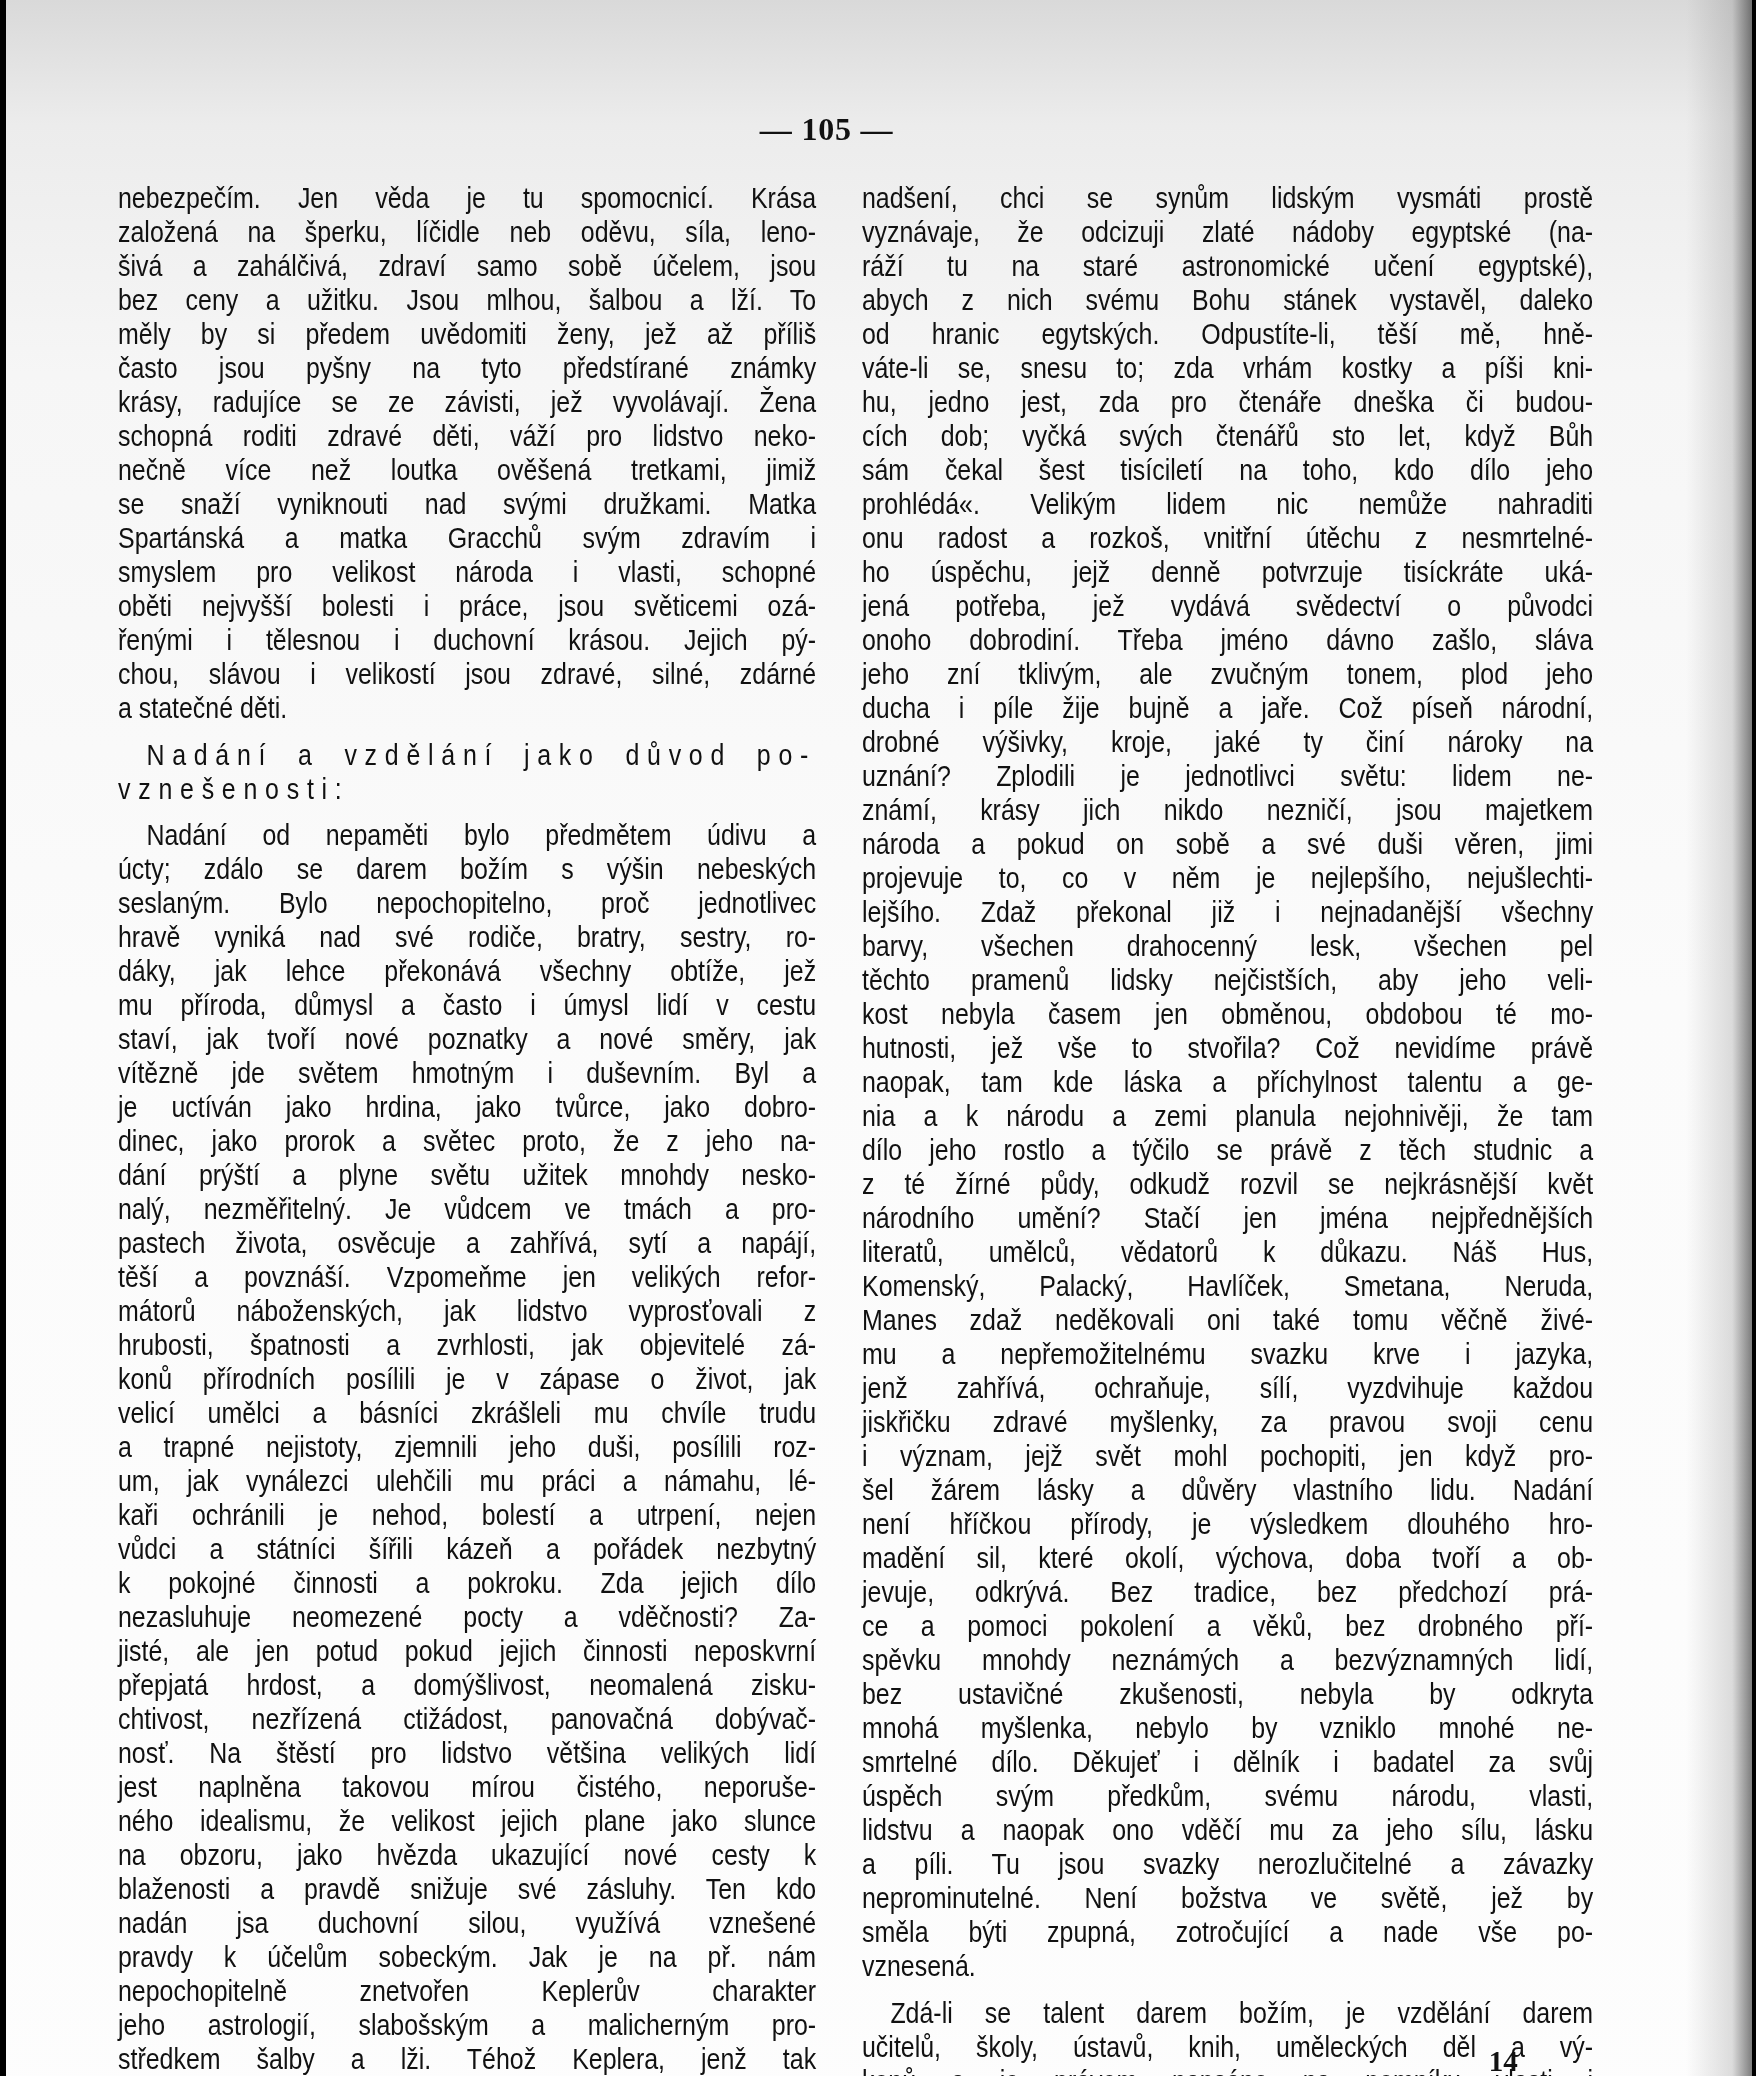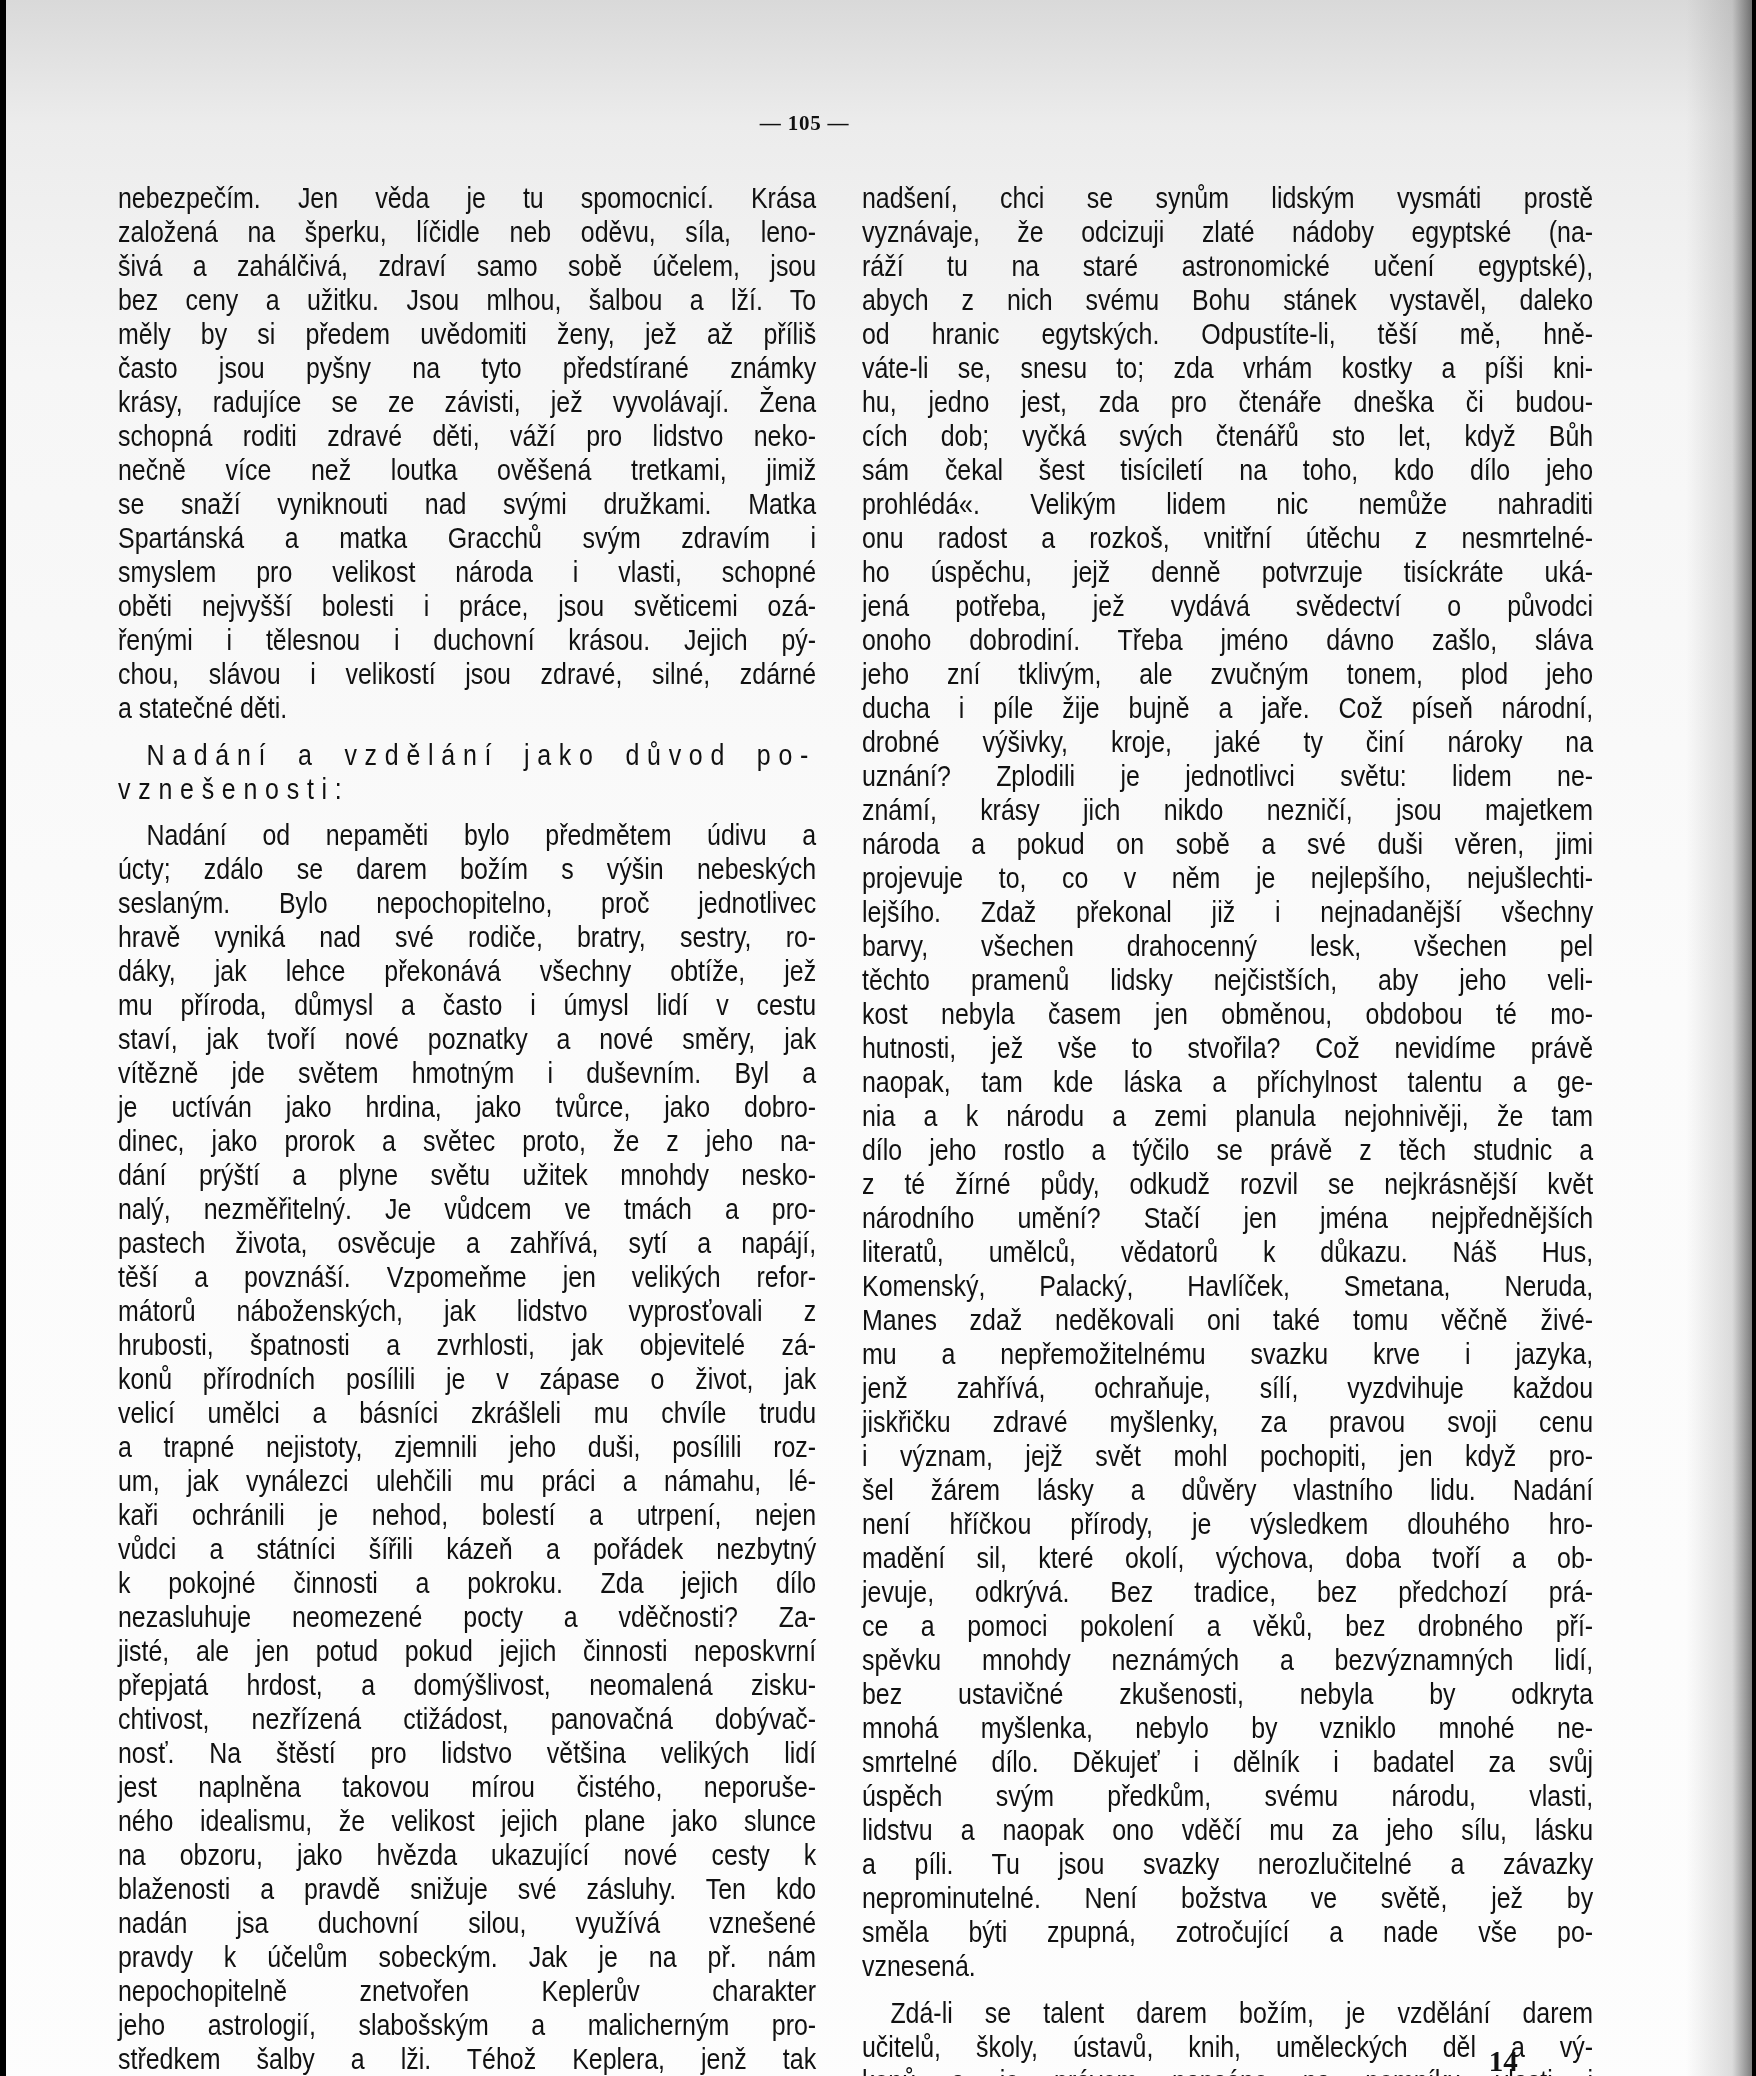--- a/index.html
+++ b/index.html
@@ -23,21 +23,21 @@
     position: absolute; right: 0; top: 0;
     width: 66px; height: 100%;
     background: linear-gradient(to right, rgba(0,0,0,0) 0%, rgba(120,120,120,0.25) 70%, rgba(40,40,40,0.6) 100%);
     pointer-events: none;
   }
   .page-number {
     position: absolute;
     left: 754px; top: 111px;
     font-family: "Liberation Serif", serif;
     font-weight: bold;
-    font-size: 21px;
+    font-size: 32px;
     color: #111;
     letter-spacing: 0.8px;
     white-space: nowrap;
   }
   .column {
     position: absolute;
     top: 181px;
     color: #111;
     font-family: "Liberation Sans Narrow", "Liberation Sans", sans-serif;
     font-size: 29px;

